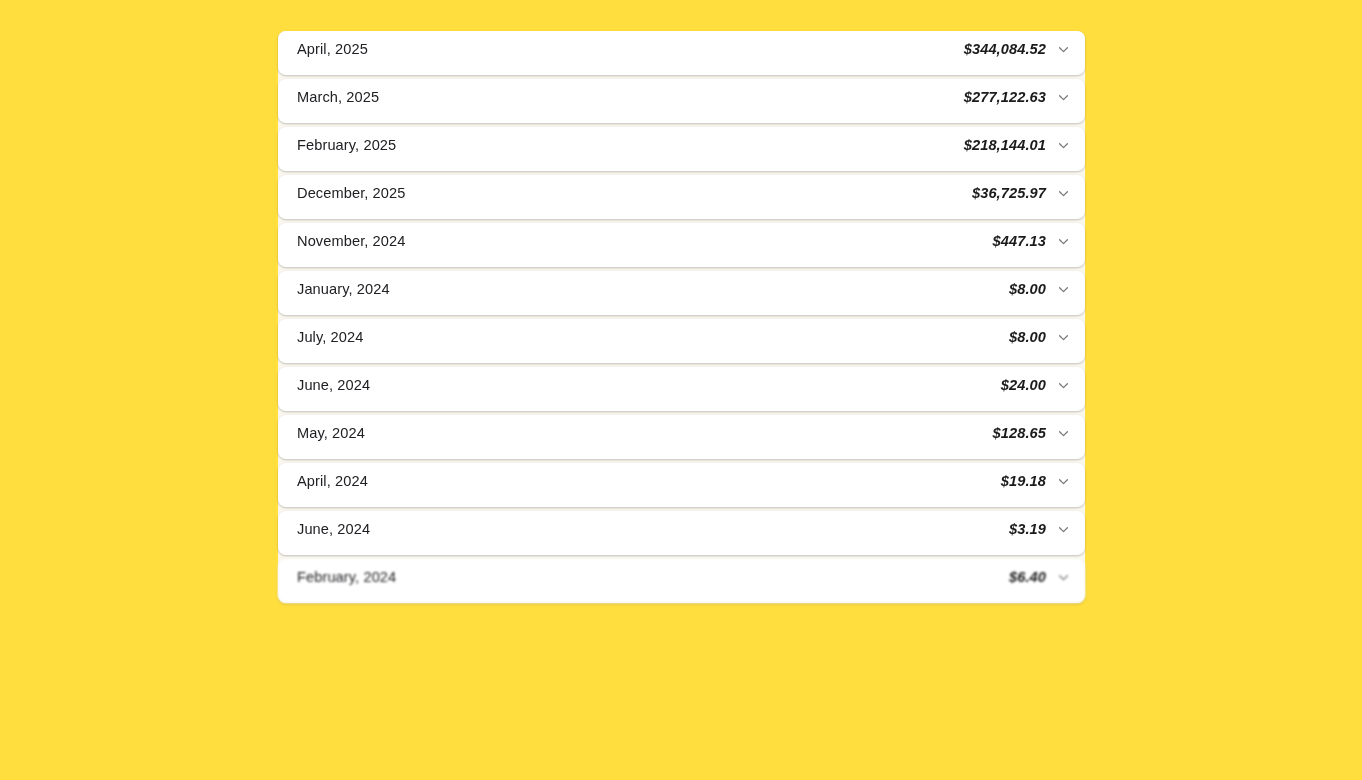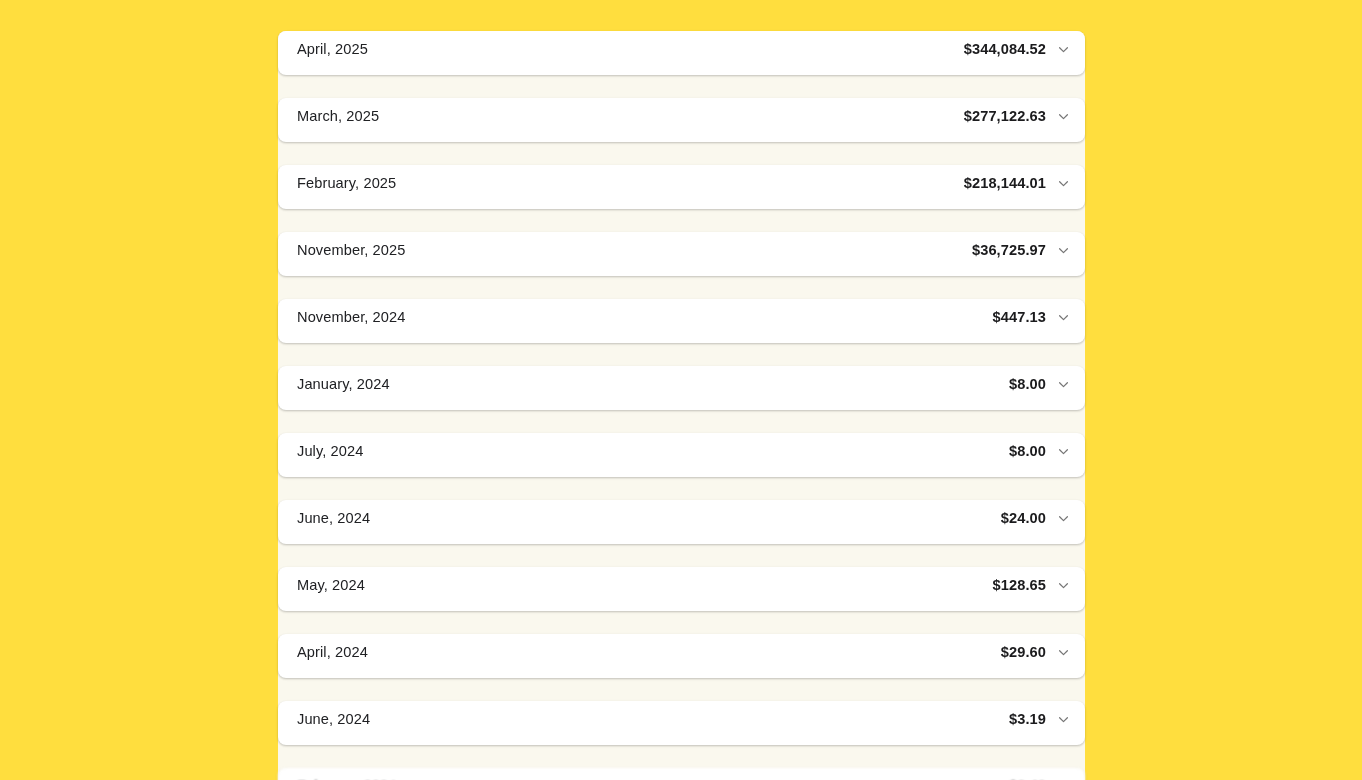--- a/index.html
+++ b/index.html
@@ -34,21 +34,21 @@
     display: flex;
     align-items: center;
     justify-content: space-between;
     padding: 0 13px 8px 19px;
     box-sizing: border-box;
     box-shadow: 0 1px 2px rgba(0,0,0,0.14), 0 1px 3px rgba(0,0,0,0.10);
     cursor: pointer;
   }
 
   .accordion-row + .accordion-row {
-    margin-top: 23px;
+    margin-top: 4px;
   }
 
   
   .accordion-list .accordion-row:last-child {
     filter: blur(0.8px);
   }
   .accordion-list::after {
     content: "";
     position: absolute;
     left: 0;
@@ -70,20 +70,21 @@
     display: flex;
     align-items: center;
     gap: 9px;
   }
 
   .amount-value {
     font-size: 14.6px;
     font-weight: 700;
     color: #1B1B1D;
     letter-spacing: 0.1px;
+    font-style: italic;
   }
 
   .chevron {
     width: 17px;
     height: 17px;
     display: block;
     flex: 0 0 auto;
   }
 </style>
 </head>
@@ -117,21 +118,21 @@
         <span class="month-label">February, 2025</span>
         <span class="row-right">
           <span class="amount-value">$218,144.01</span>
           <svg class="chevron" viewBox="0 0 24 24" aria-hidden="true">
             <path d="M6.5 9.5 L12 15 L17.5 9.5" fill="none" stroke="#757575" stroke-width="1.7" stroke-linecap="round" stroke-linejoin="round"></path>
           </svg>
         </span>
       </div>
 
       <div class="accordion-row">
-        <span class="month-label">November, 2025</span>
+        <span class="month-label">December, 2025</span>
         <span class="row-right">
           <span class="amount-value">$36,725.97</span>
           <svg class="chevron" viewBox="0 0 24 24" aria-hidden="true">
             <path d="M6.5 9.5 L12 15 L17.5 9.5" fill="none" stroke="#757575" stroke-width="1.7" stroke-linecap="round" stroke-linejoin="round"></path>
           </svg>
         </span>
       </div>
 
 
       <div class="accordion-row">
@@ -180,21 +181,21 @@
           <span class="amount-value">$128.65</span>
           <svg class="chevron" viewBox="0 0 24 24" aria-hidden="true">
             <path d="M6.5 9.5 L12 15 L17.5 9.5" fill="none" stroke="#757575" stroke-width="1.7" stroke-linecap="round" stroke-linejoin="round"></path>
           </svg>
         </span>
       </div>
 
       <div class="accordion-row">
         <span class="month-label">April, 2024</span>
         <span class="row-right">
-          <span class="amount-value">$29.60</span>
+          <span class="amount-value">$19.18</span>
           <svg class="chevron" viewBox="0 0 24 24" aria-hidden="true">
             <path d="M6.5 9.5 L12 15 L17.5 9.5" fill="none" stroke="#757575" stroke-width="1.7" stroke-linecap="round" stroke-linejoin="round"></path>
           </svg>
         </span>
       </div>
 
       <div class="accordion-row">
         <span class="month-label">June, 2024</span>
         <span class="row-right">
           <span class="amount-value">$3.19</span>

